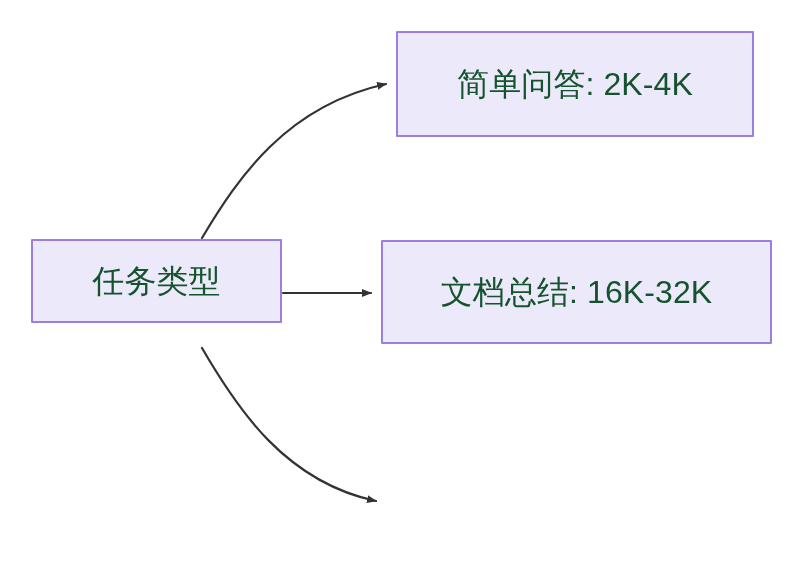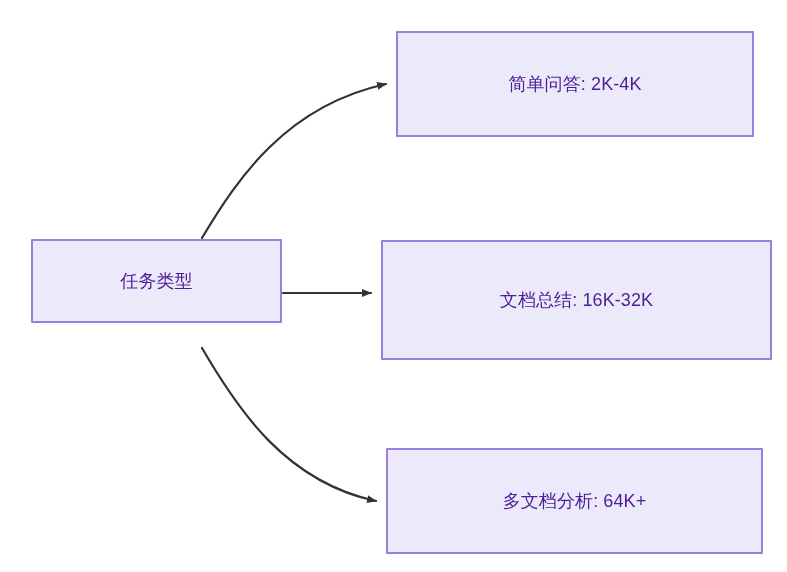--- a/index.html
+++ b/index.html
@@ -33,35 +33,35 @@
     box-sizing: border-box;
     background: #ece9fb;
     border: 2px solid #9b7fe0;
     border-radius: 1px;
     display: flex;
     align-items: center;
     justify-content: center;
     text-align: center;
   }
   .node-label {
-    font-size: 18px;
+    font-size: 32px;
     line-height: 1.25;
-    color: #4c1d95;
+    color: #14532d;
     letter-spacing: 0.1px;
     white-space: nowrap;
   }
   
   #node-source {
     left: 31px;  top: 239px;  width: 251px; height: 84px;
   }
   #node-simple-qa {
     left: 396px; top: 31px;   width: 358px; height: 106px;
   }
   #node-doc-summary {
-    left: 381px; top: 240px;  width: 391px; height: 120px;
+    left: 381px; top: 240px;  width: 391px; height: 104px;
   }
   #node-multi-doc {
     left: 386px; top: 448px;  width: 377px; height: 106px;
   }
 </style>
 </head>
 <body>
 
 <div id="diagram-root">
 
@@ -84,17 +84,14 @@
   </div>
 
   <div class="node" id="node-simple-qa">
     <span class="node-label">简单问答: 2K-4K</span>
   </div>
 
   <div class="node" id="node-doc-summary">
     <span class="node-label">文档总结: 16K-32K</span>
   </div>
 
-  <div class="node" id="node-multi-doc">
-    <span class="node-label">多文档分析: 64K+</span>
-  </div>
 
 </div>
 
 </body></html>

